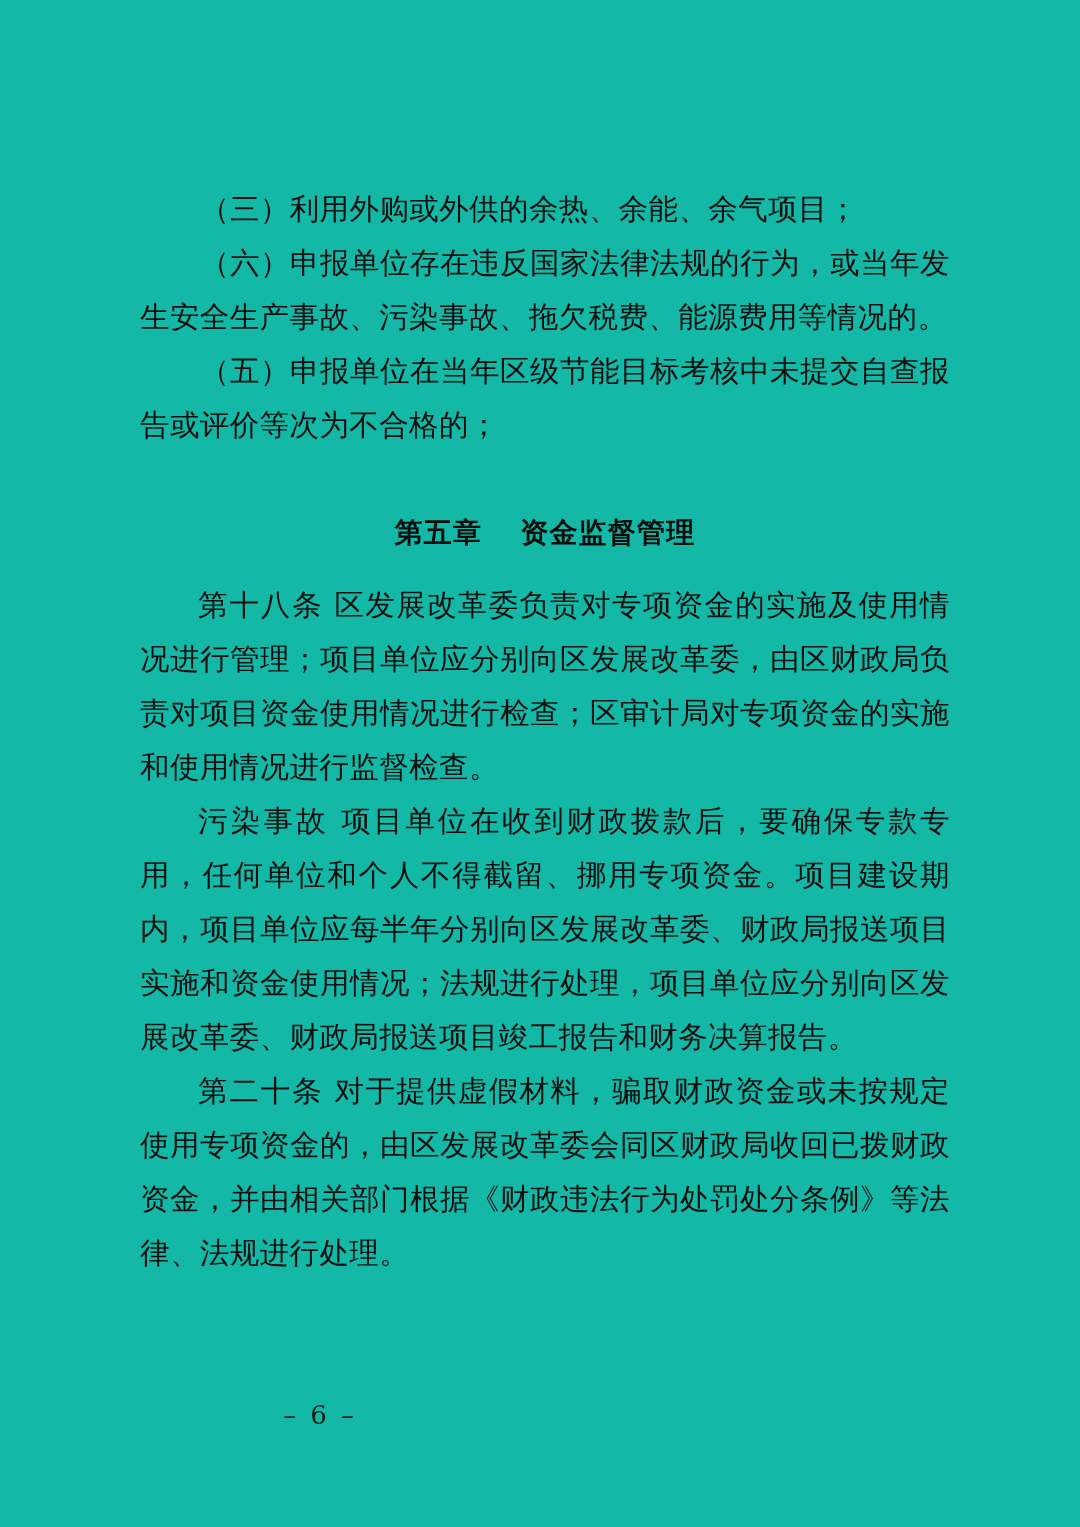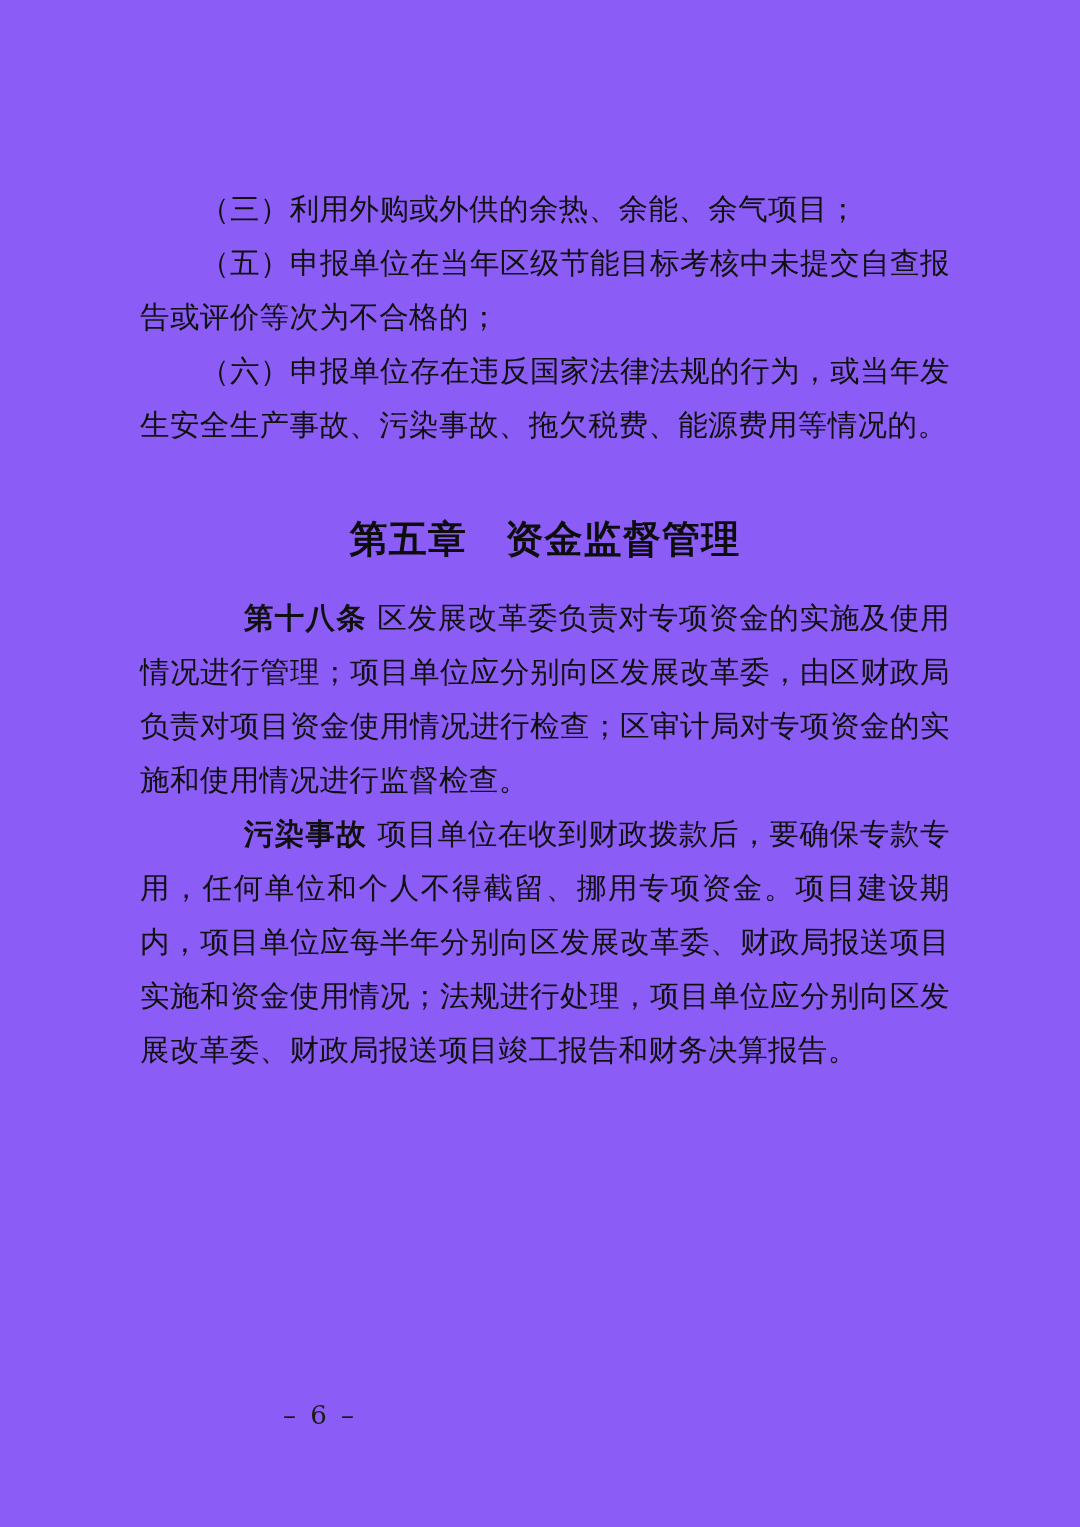--- a/index.html
+++ b/index.html
@@ -4,21 +4,21 @@
 <style>
   html, body {
     margin: 0;
     padding: 0;
     background: #ffffff;
   }
   .page {
     position: relative;
     width: 1080px;
     height: 1527px;
-    background: #8b5cf6;
+    background: #14b8a6;
     margin: 0 auto;
     overflow: hidden;
     font-family: "DejaVu Serif", "Liberation Serif", serif;
     color: #141414;
   }
   .content {
     position: absolute;
     left: 140px;
     top: 182px;
     width: 810px;
@@ -35,35 +35,34 @@
   .indent {
     text-indent: 60px;
   }
   .indent-small {
     text-indent: 58px;
   }
   .chapter-heading {
     margin-top: 62px;
     margin-bottom: 26px;
     text-align: center;
-    font-size: 38px;
+    font-size: 28px;
     font-weight: bold;
     letter-spacing: 1.2px;
     font-family: "DejaVu Sans", "Liberation Sans", sans-serif;
     color: #0d0d0d;
   }
   .chapter-heading .sp {
     display: inline-block;
     width: 38px;
   }
   .art-label {
-    font-weight: bold;
+    font-weight: normal;
     font-family: "DejaVu Sans", "Liberation Sans", sans-serif;
     letter-spacing: 1px;
-    margin-left: 46px;
   }
   .art-sep {
     display: inline-block;
     width: 10px;
   }
   .footer {
     position: absolute;
     left: 0;
     right: 0;
     top: 1400px;
@@ -78,34 +77,37 @@
     margin-left: -440px;
   }
 </style>
 </head>
 <body>
 
 <div class="page">
   <div class="content">
 
     <p class="indent">（三）利用外购或外供的余热、余能、余气项目；</p>
+    <p class="indent">（六）申报单位存在违反国家法律法规的行为，或当年发生安全生产事故、污染事故、拖欠税费、能源费用等情况的。</p>
     <p class="indent">（五）申报单位在当年区级节能目标考核中未提交自查报告或评价等次为不合格的；</p>
-    <p class="indent">（六）申报单位存在违反国家法律法规的行为，或当年发生安全生产事故、污染事故、拖欠税费、能源费用等情况的。</p>
 
     <div class="chapter-heading">
       <span>第五章</span><span class="sp"></span><span>资金监督管理</span>
     </div>
 
     <p class="indent-small">
       <span class="art-label">第十八条</span><span class="art-sep"></span><span>区发展改革委负责对专项资金的实施及使用情况进行管理；项目单位应分别向区发展改革委，由区财政局负责对项目资金使用情况进行检查；区审计局对专项资金的实施和使用情况进行监督检查。</span>
     </p>
 
     <p class="indent-small">
       <span class="art-label">污染事故</span><span class="art-sep"></span><span>项目单位在收到财政拨款后，要确保专款专用，任何单位和个人不得截留、挪用专项资金。项目建设期内，项目单位应每半年分别向区发展改革委、财政局报送项目实施和资金使用情况；法规进行处理，项目单位应分别向区发展改革委、财政局报送项目竣工报告和财务决算报告。</span>
     </p>
 
+    <p class="indent-small">
+      <span class="art-label">第二十条</span><span class="art-sep"></span><span>对于提供虚假材料，骗取财政资金或未按规定使用专项资金的，由区发展改革委会同区财政局收回已拨财政资金，并由相关部门根据《财政违法行为处罚处分条例》等法律、法规进行处理。</span>
+    </p>
 
   </div>
 
   <div class="footer">
     <span class="page-num-wrap">– 6 –</span>
   </div>
 </div>
 
 </body></html>

